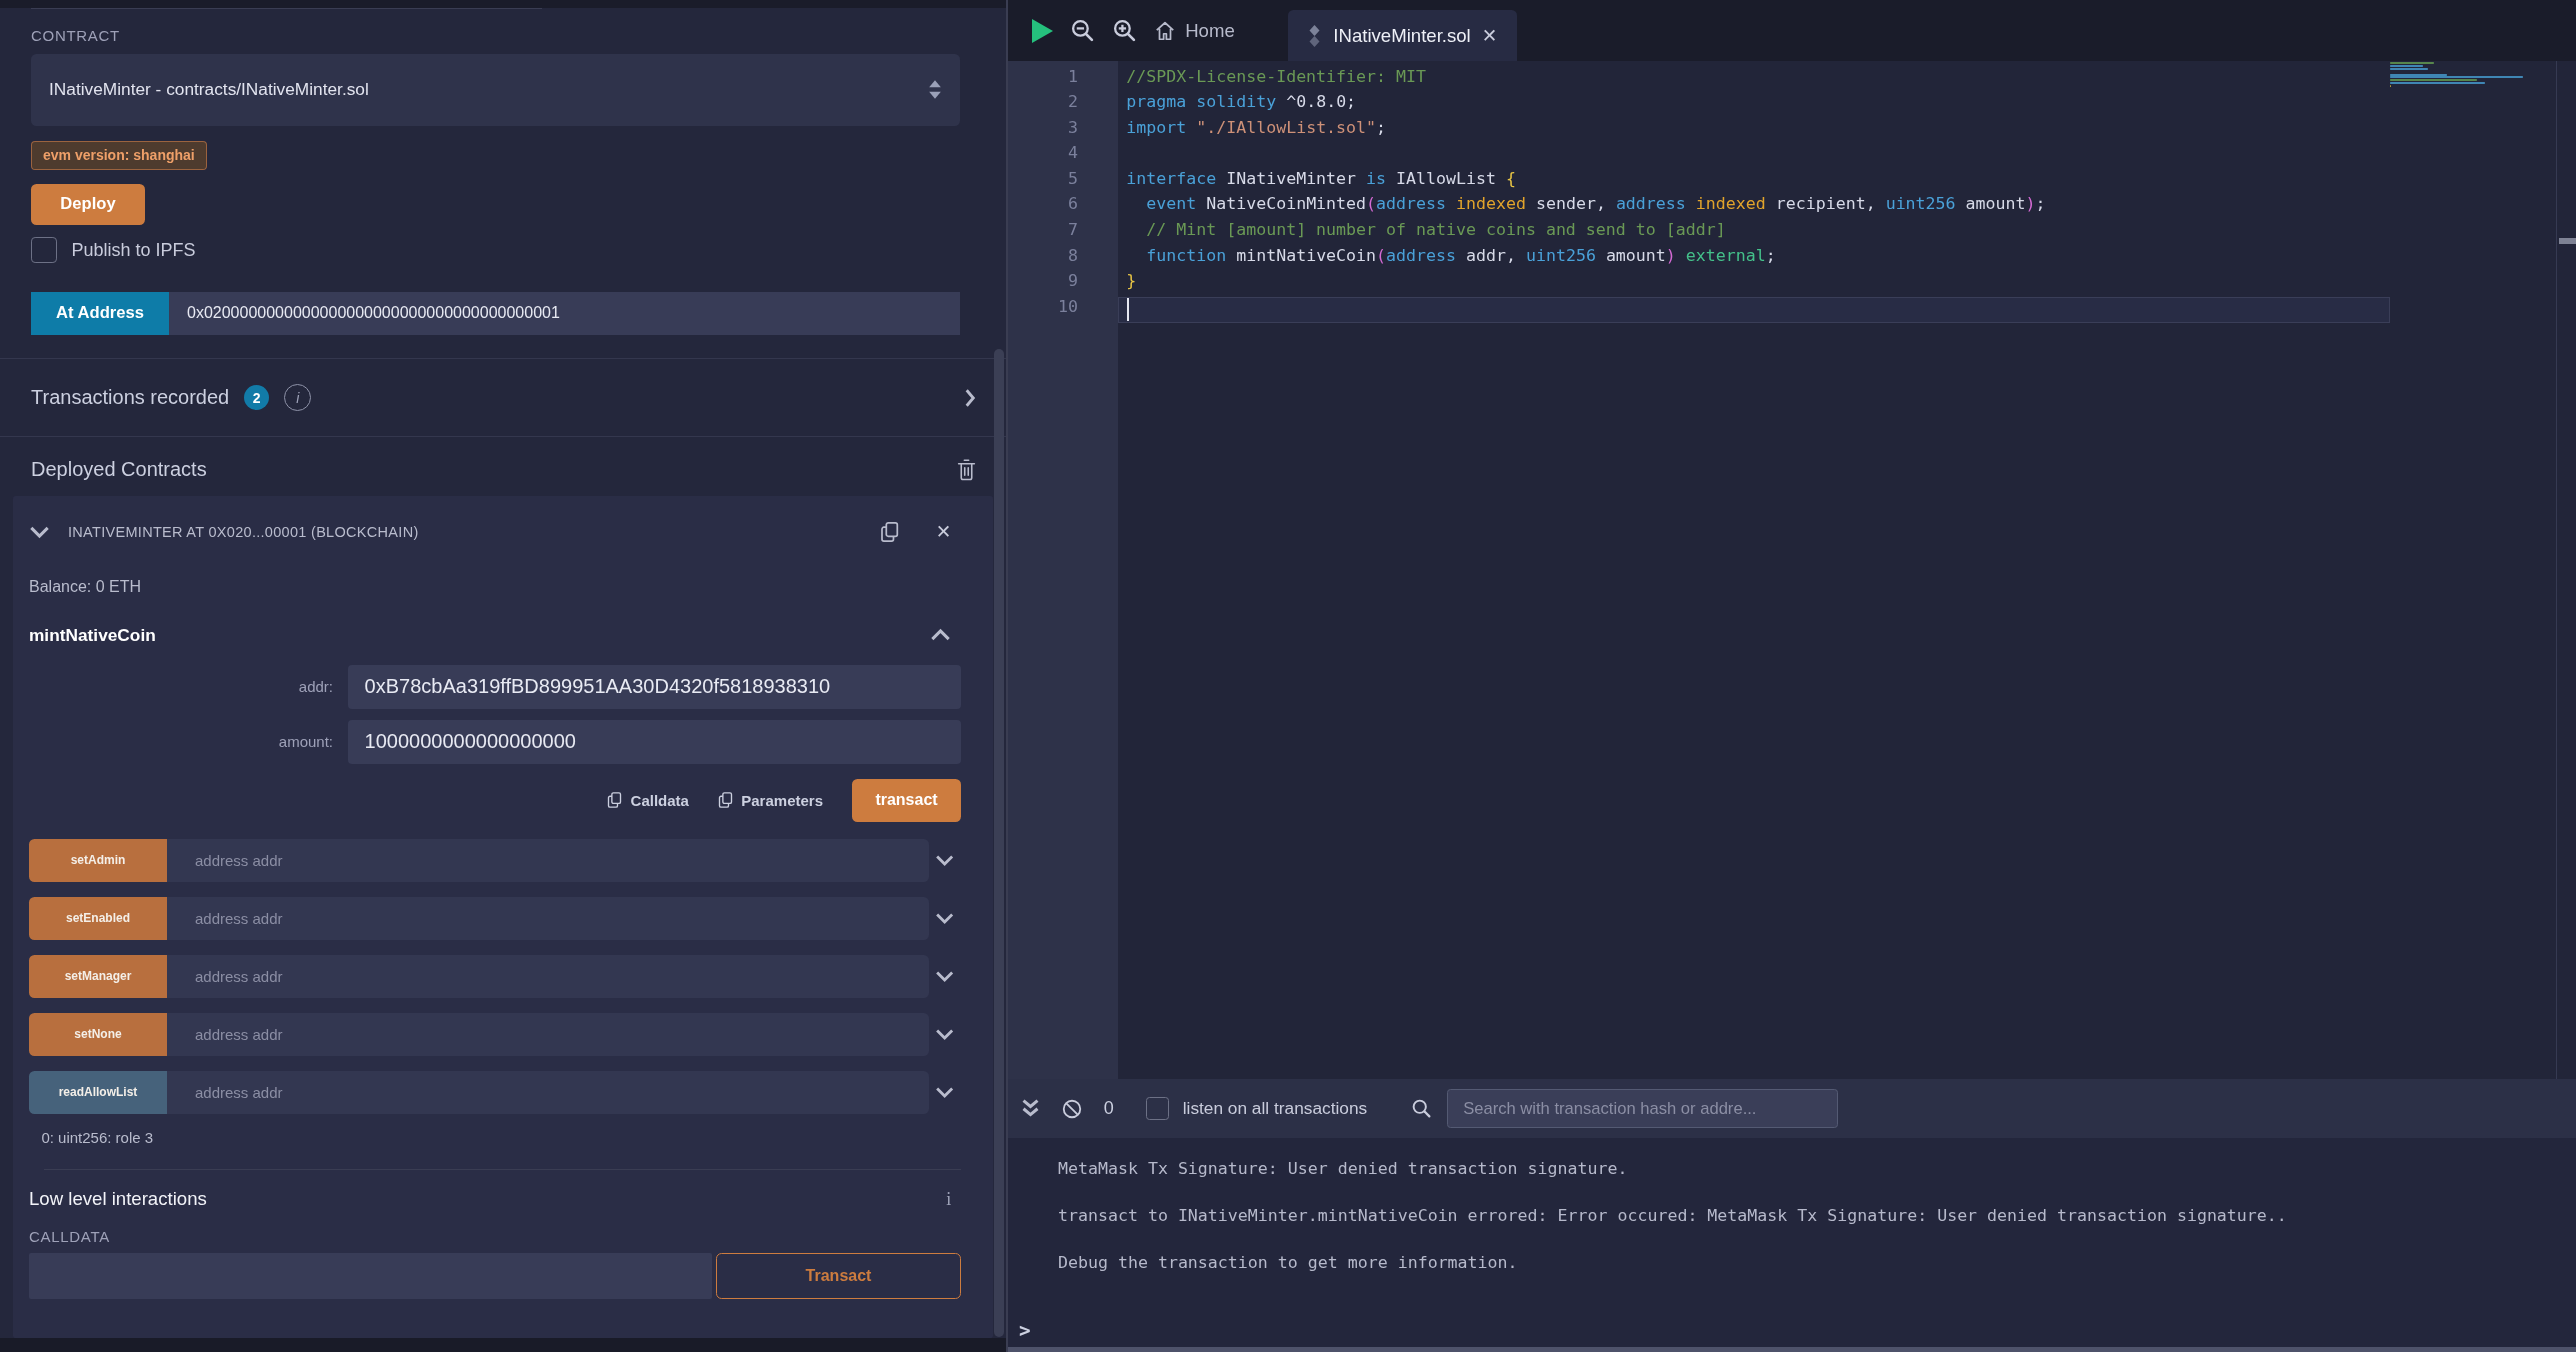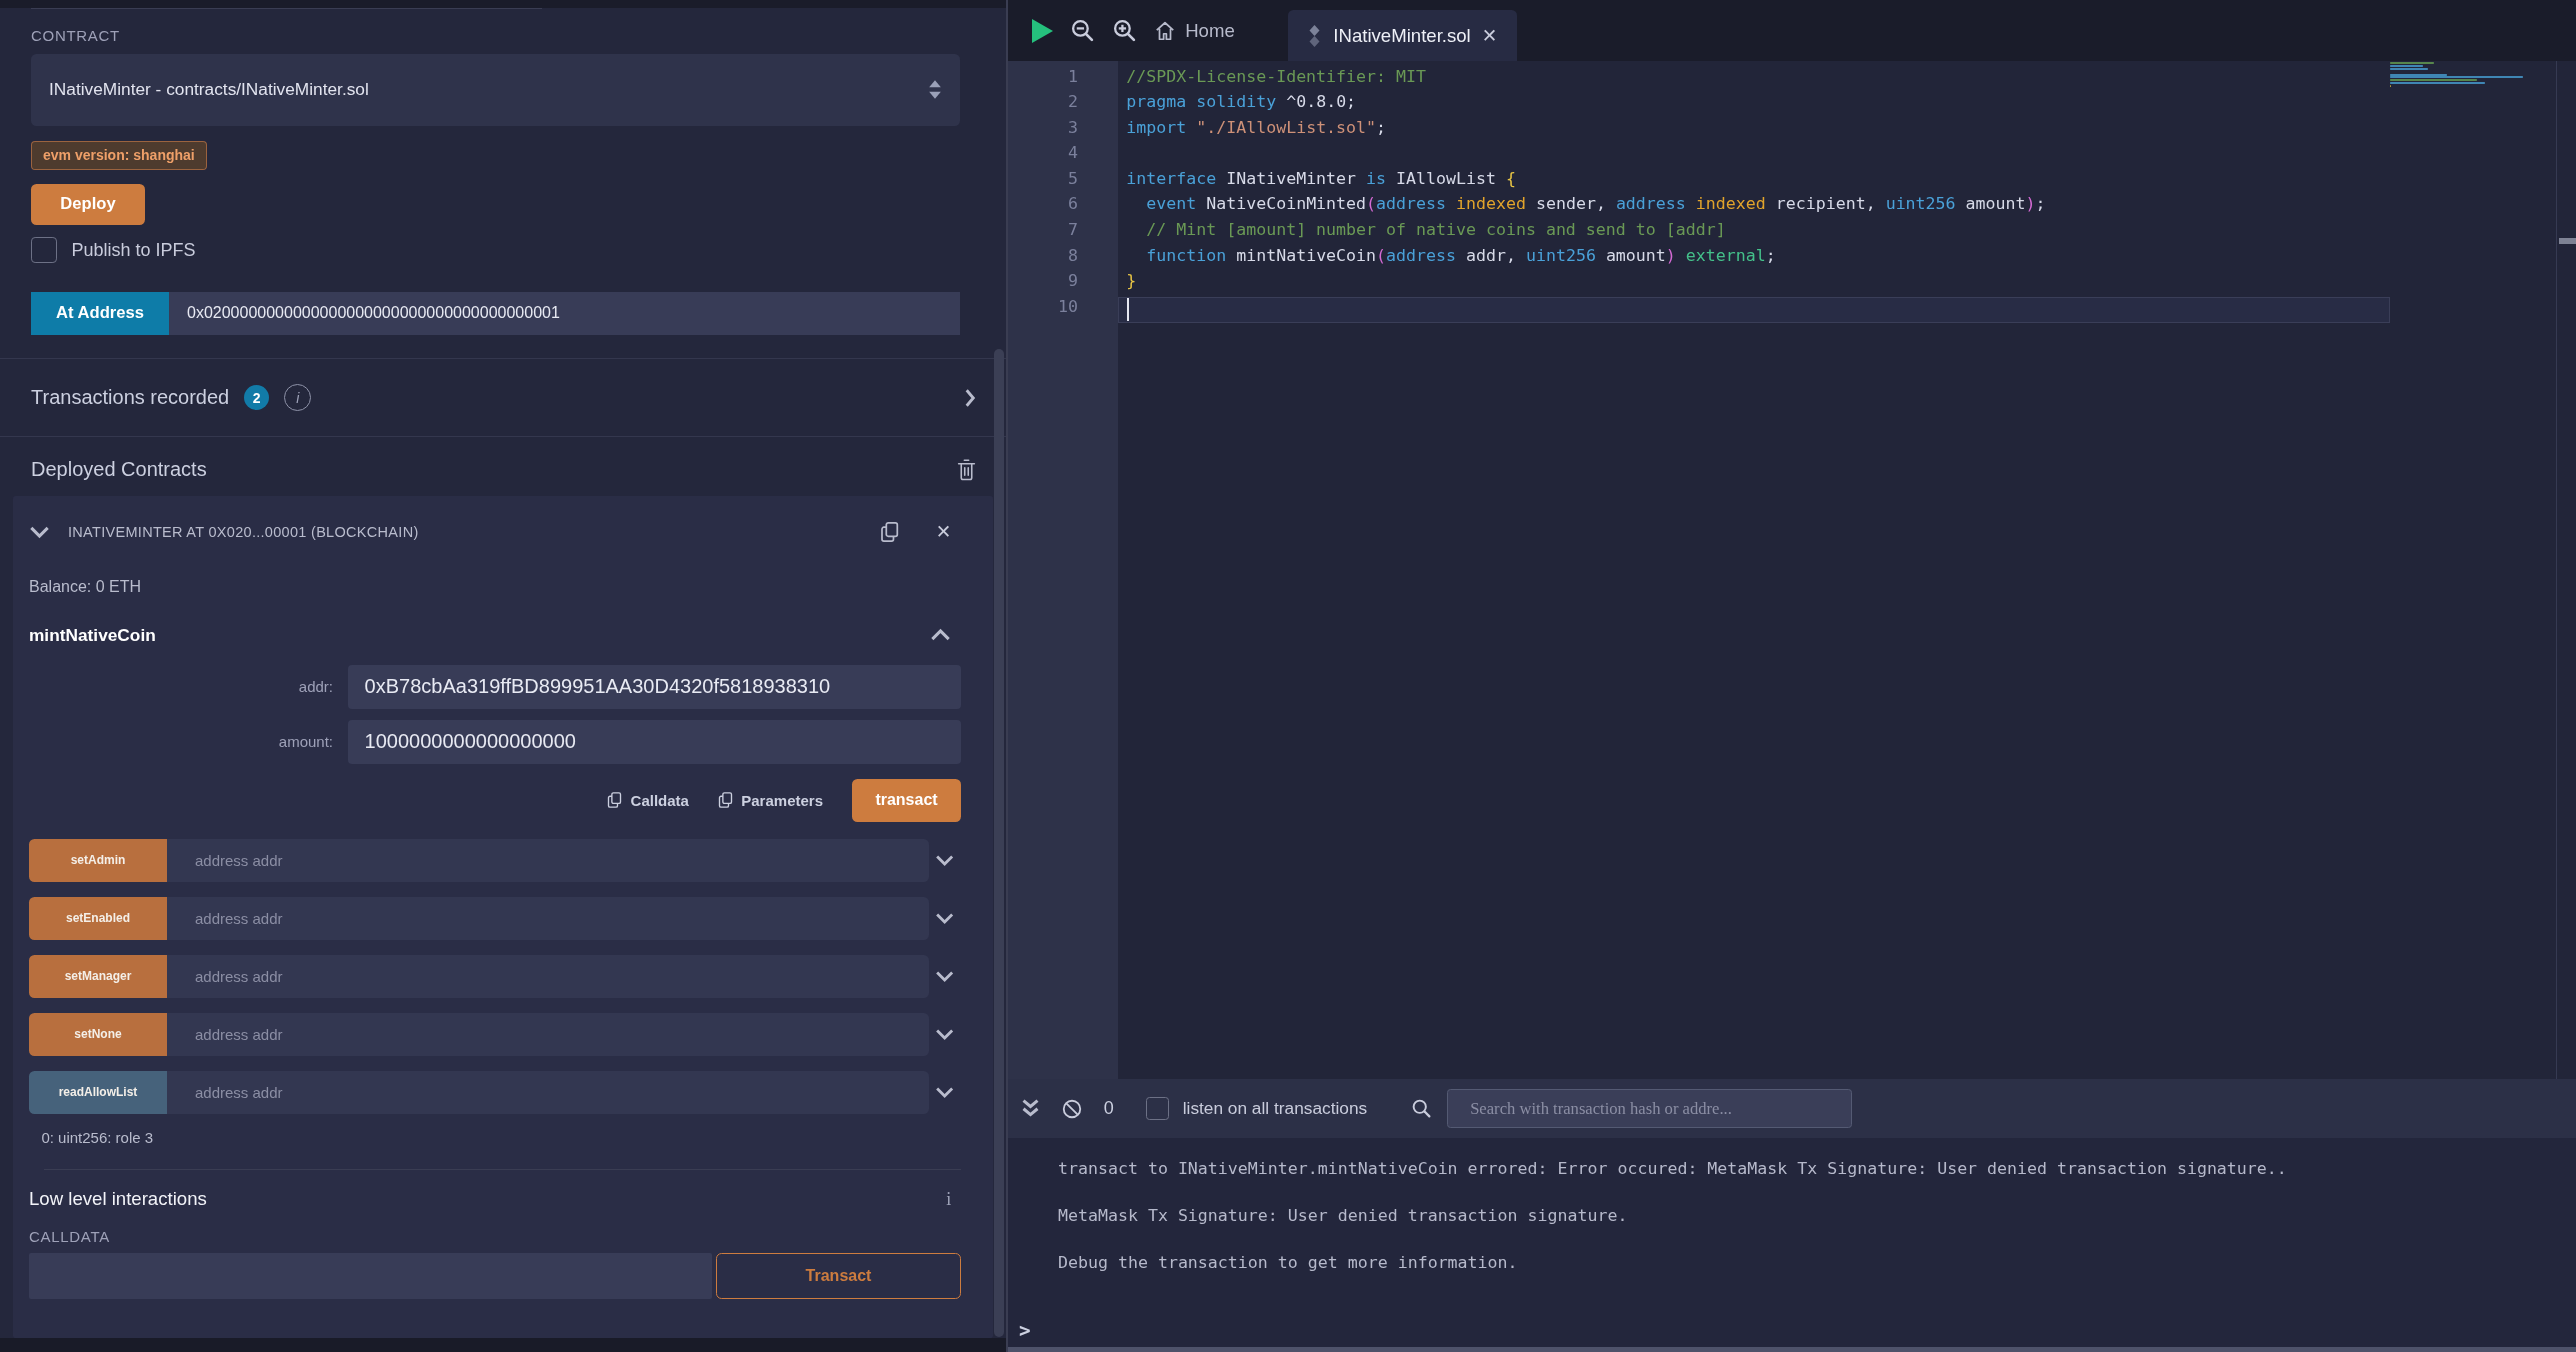--- a/index.html
+++ b/index.html
@@ -110,21 +110,21 @@
   .right-thumb{position:absolute;left:1551px;top:177px;width:17.3px;height:6.2px;background:#7e8294;}
 
   
   .terminal{position:absolute;left:1008px;top:1079px;right:0;bottom:0;background:#23263c;}
   .term-toolbar{height:59px;background:#2c3047;display:flex;align-items:center;padding-left:12.4px;}
   .term-count{font-size:18px;color:#ccd0e0;margin-left:21px;}
   .term-cbx{width:21px;height:21px;border:1.4px solid #6d7186;border-radius:3.5px;margin-left:32px;}
   .listen-label{font-size:17.3px;color:#c9ccdc;margin-left:14px;}
   .term-search{margin-left:44px;display:flex;align-items:center;gap:15px;}
   .term-input{width:359px;height:37px;background:#3a3e58;border:0.7px solid #545a73;border-radius:3.5px;color:#e8eaf3;
-              font-size:16.6px;padding:0 22px;outline:none;font-family:Liberation Serif, serif;}
+              font-size:16.6px;padding:0 15px;outline:none;font-family:Liberation Sans, sans-serif;}
   .term-input::placeholder{color:#8b8ea4;}
   .term-body{position:relative;height:154px;padding:21px 0 0 50px;color:#b6b9cb;
              font:16.6px "DejaVu Sans Mono",monospace;}
   .term-body .msg{margin:0 0 28px 0;}
   .prompt{position:absolute;left:1019px;top:1319px;color:#ccd0e0;font:700 19.3px "DejaVu Sans Mono",monospace;}
   .term-bottom{position:absolute;left:1008px;bottom:0;right:0;height:5.5px;background:#4e526a;}
   .icon-btn{cursor:pointer;display:flex;align-items:center;}
 </style>
 </head>
 <body>
@@ -381,22 +381,22 @@
       <span class="listen-label">listen on all transactions</span>
       <div class="term-search">
         <svg width="21" height="21" viewBox="0 0 24 24">
           <circle cx="10" cy="10" r="7" stroke="#c9ccdc" stroke-width="2.2" fill="none"></circle>
           <line x1="15.5" y1="15.5" x2="21" y2="21" stroke="#c9ccdc" stroke-width="2.6" stroke-linecap="round"></line>
           </svg>
         <input class="term-input" placeholder="Search with transaction hash or addre..." style="">
       </div>
     </div>
     <div class="term-body">
+        <p class="msg">MetaMask Tx Signature: User denied transaction signature.</p>
         <p class="msg">transact to INativeMinter.mintNativeCoin errored: Error occured: MetaMask Tx Signature: User denied transaction signature..</p>
-        <p class="msg">MetaMask Tx Signature: User denied transaction signature.</p>
         <p class="msg">Debug the transaction to get more information.</p>
       </div>
   </section>
   <span class="prompt">&gt;</span>
   <div class="term-bottom"></div>
 
 </div>
 
 
 </body></html>

